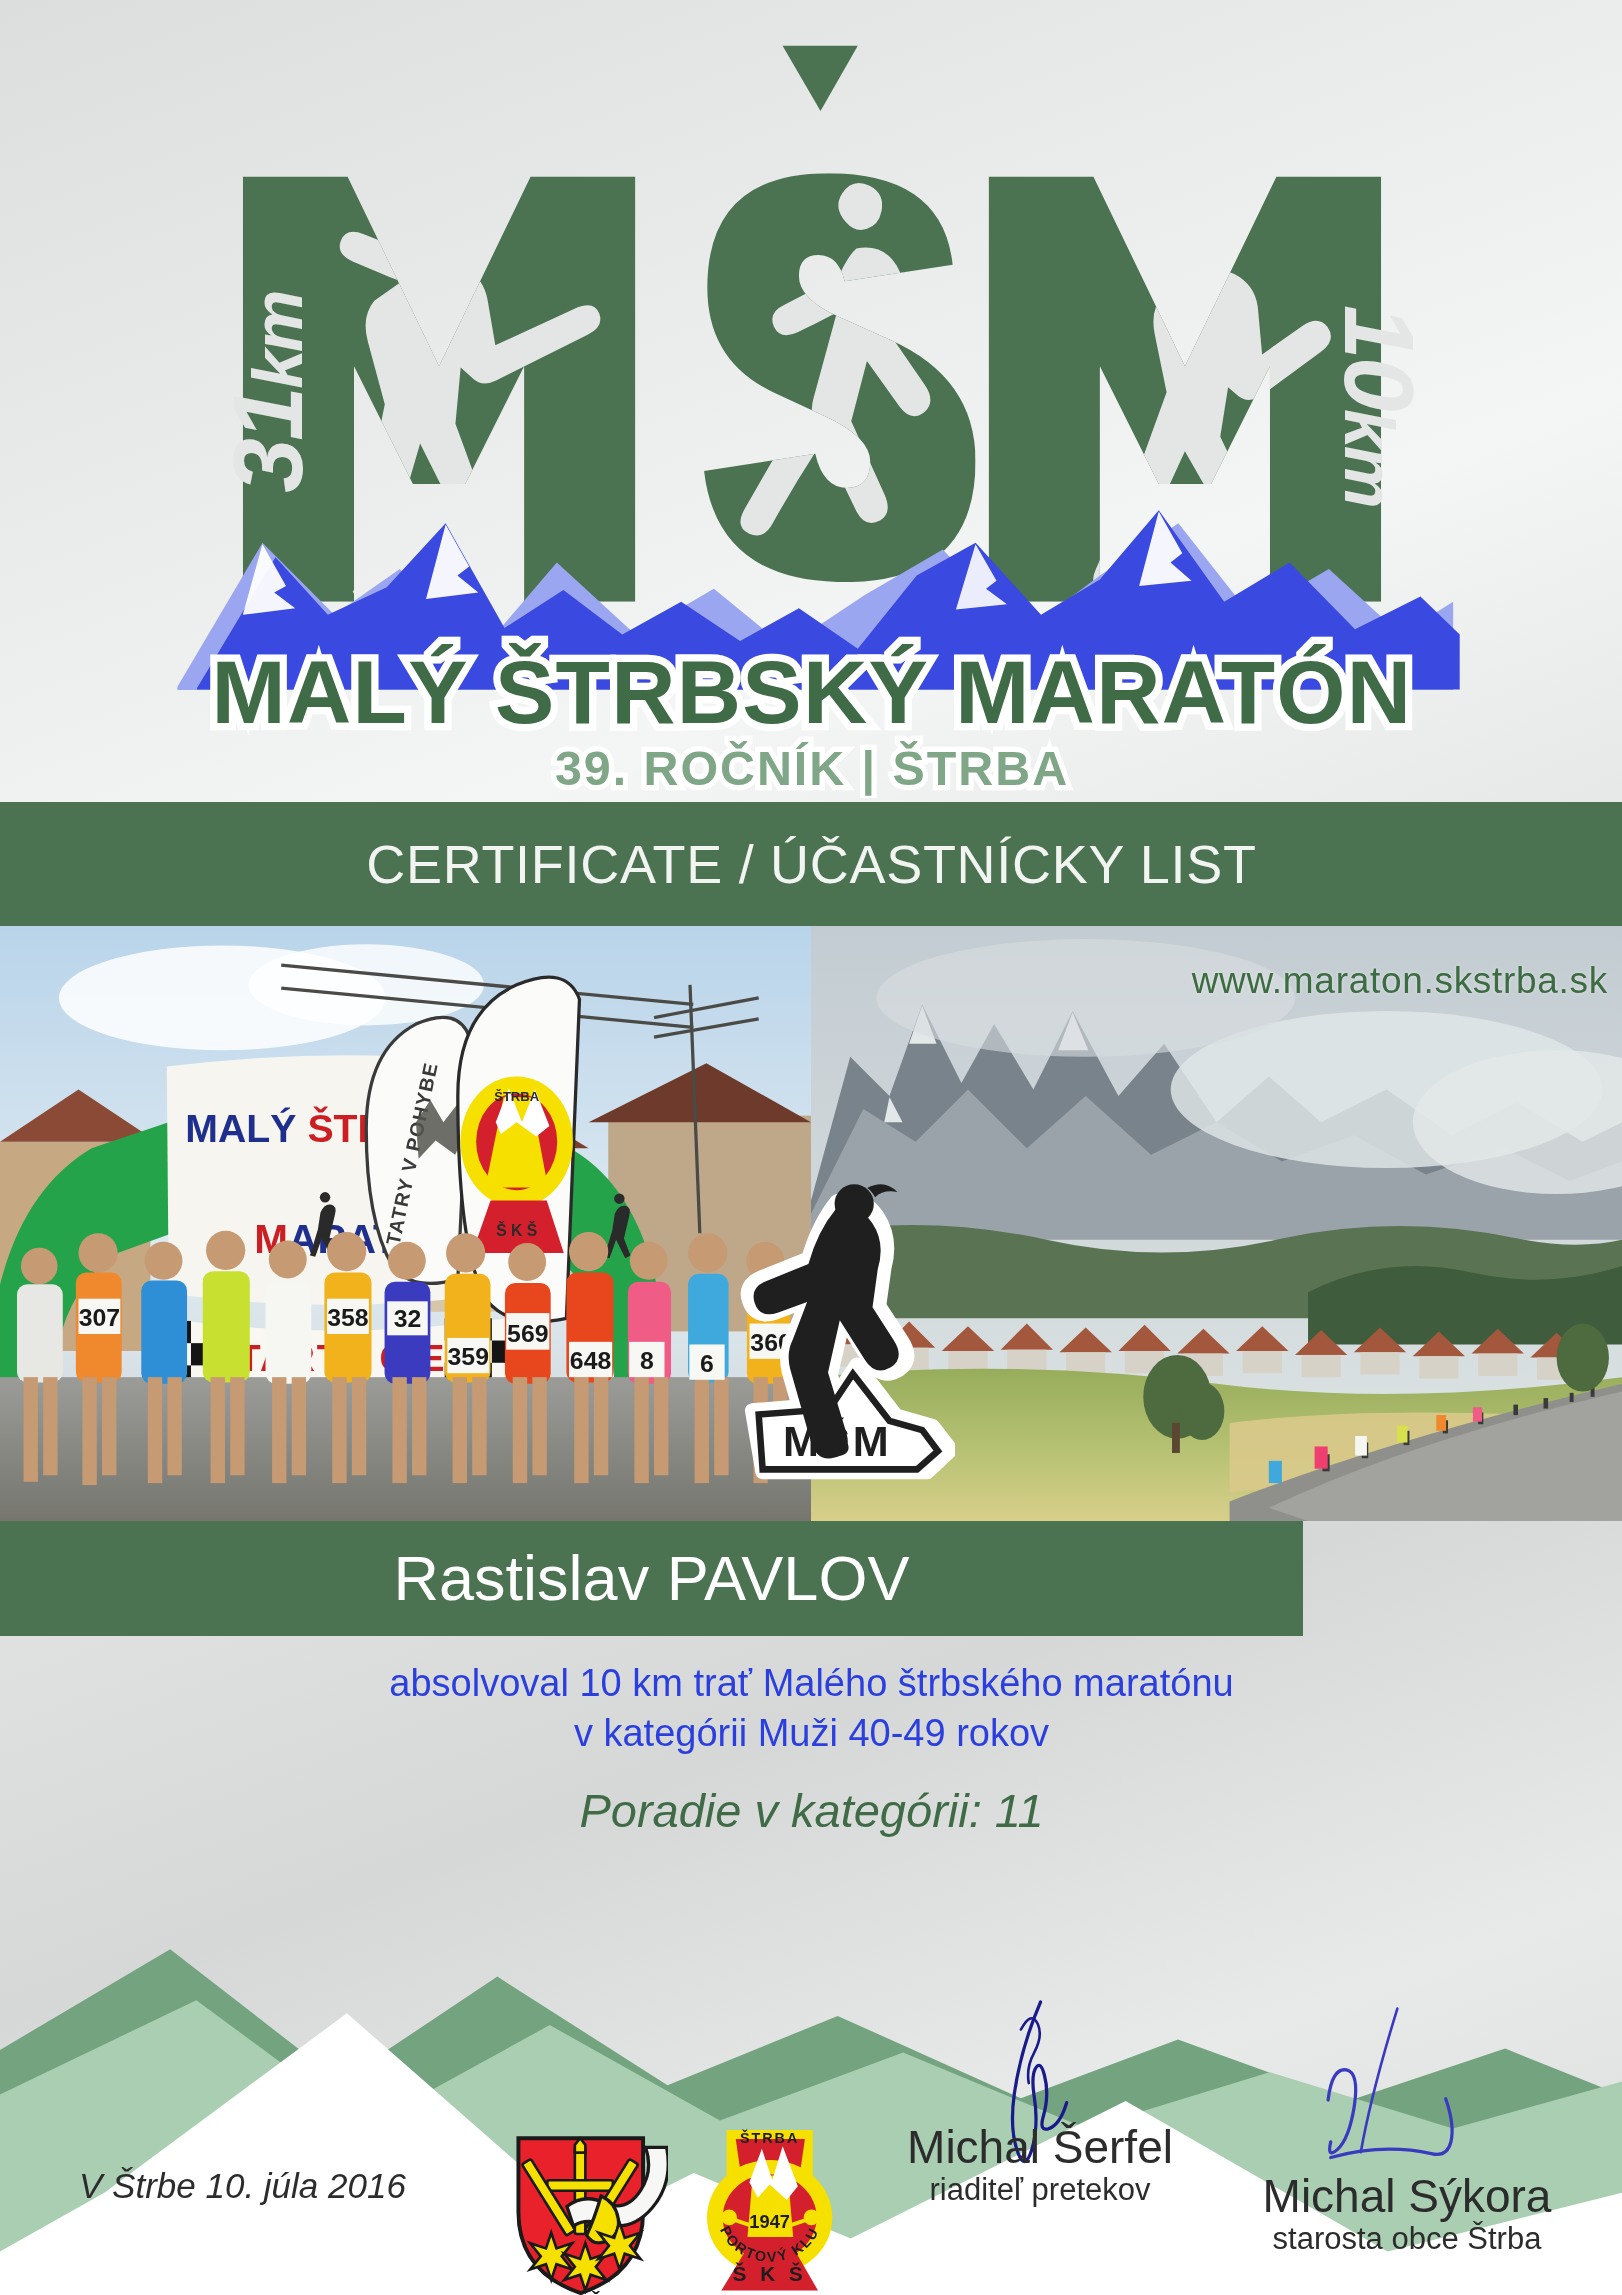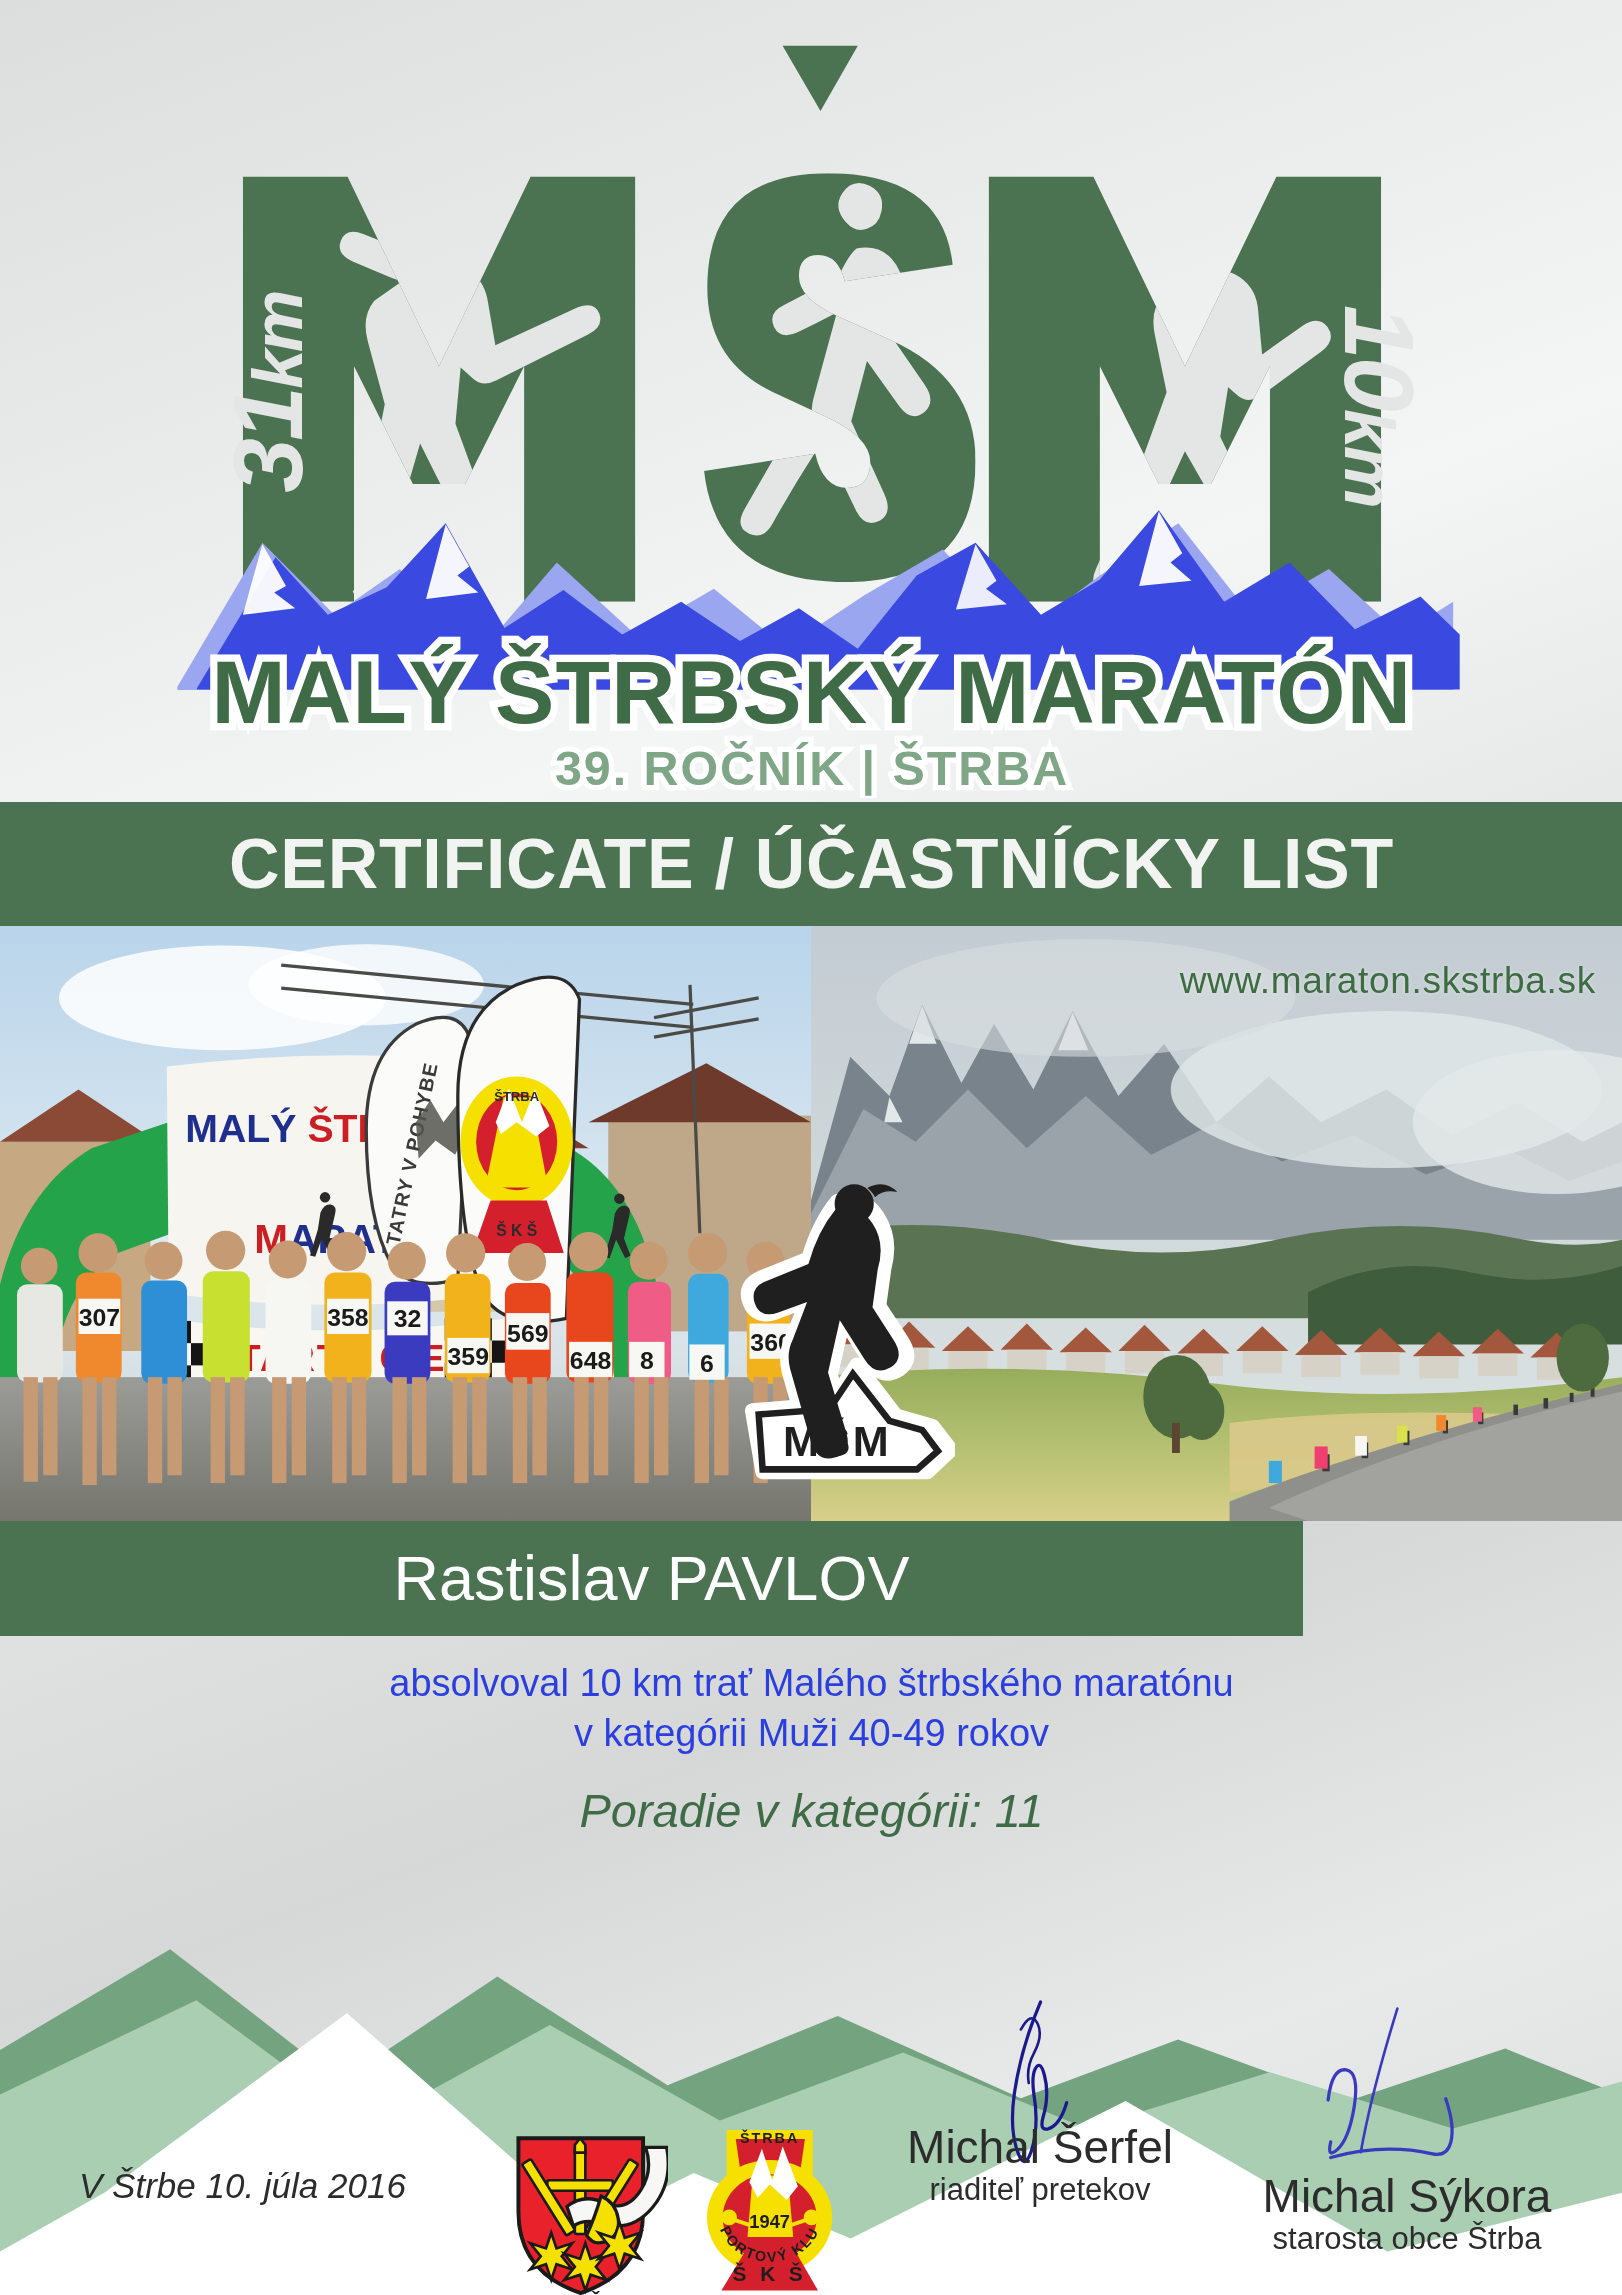--- a/index.html
+++ b/index.html
@@ -28,36 +28,36 @@
   }
   .msm-svg { position:absolute; left:0; top:0; width:1348px; height:772px; }
 
   
   .band-cert {
     position:absolute; left:0; top:802px; width:1623px; height:124px;
     background:#4b7351;
     display:flex; align-items:center; justify-content:center;
   }
   .band-cert-text {
-    color:#f2f4f2; font-size:70px; font-weight:700; letter-spacing:0.7px;
+    color:#f2f4f2; font-size:54px; font-weight:400; letter-spacing:0.7px;
     white-space:nowrap; line-height:1;
   }
 
   
   .photos {
     position:absolute; left:0; top:926px; width:1623px; height:595px;
     display:flex;
   }
   .photo { position:relative; overflow:hidden; }
   .photo-left  { width:811px; height:595px; }
   .photo-right { width:811px; height:595px; }
   .psvg { position:absolute; left:0; top:0; width:100%; height:100%; }
 
   .site-url {
-    position:absolute; right:26px; top:34px;
+    position:absolute; right:14px; top:34px;
     font-size:37px; color:#3d6b42; letter-spacing:0.7px;
     text-shadow:0 0 3.9px rgba(255,255,255,.45);
     white-space:nowrap;
   }
 
   .msm-emblem {
     position:absolute; left:739px; top:1175px;
     width:216px; height:314px; z-index:6; pointer-events:none;
   }
 

